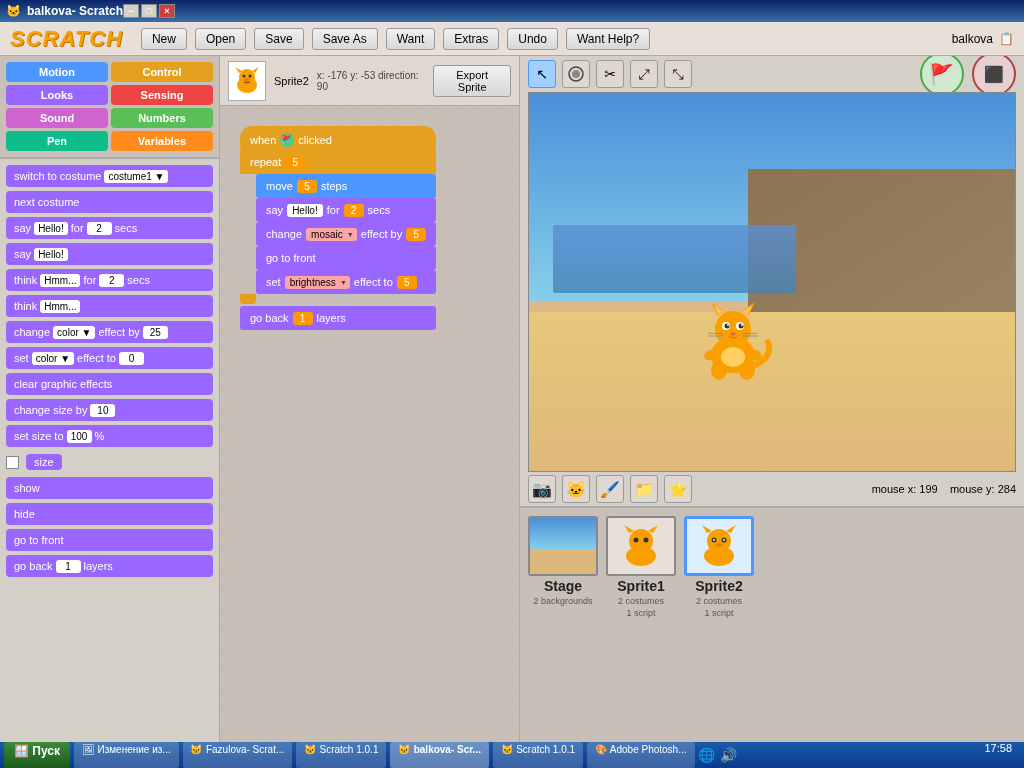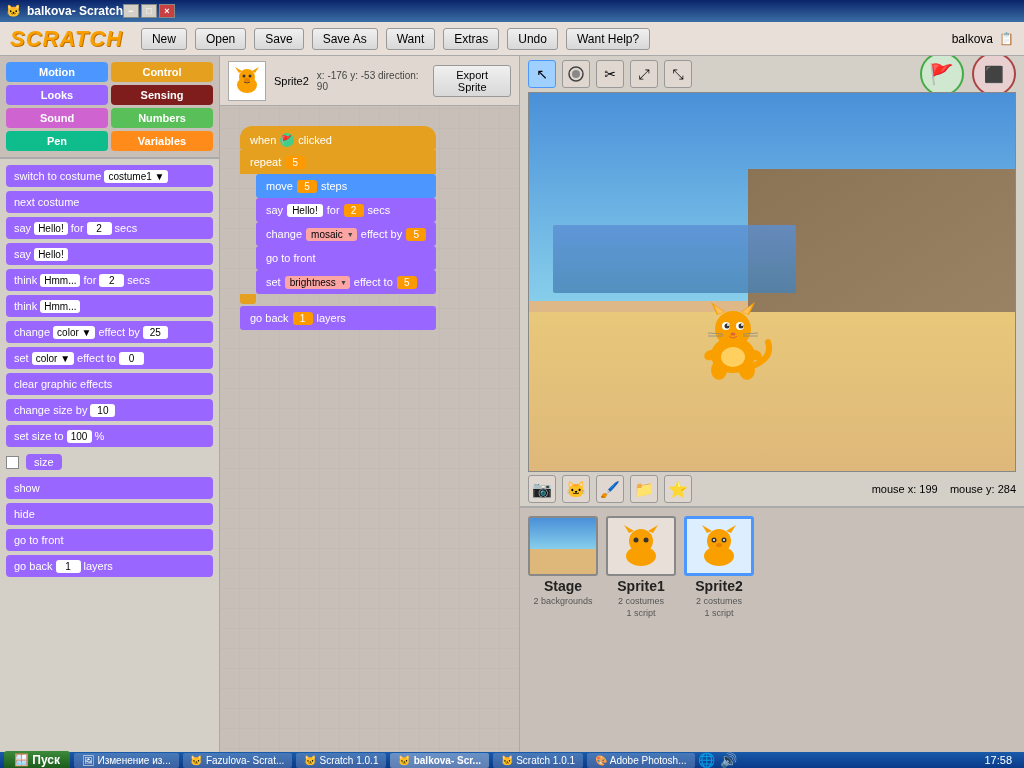--- a/index.html
+++ b/index.html
@@ -87,21 +87,21 @@
       font-size: 11px;
       font-weight: bold;
       color: white;
       text-align: center;
       cursor: pointer;
       border: none;
     }
     .cat-motion { background: #4c97ff; }
     .cat-control { background: #e6a020; }
     .cat-looks { background: #9966ff; }
-    .cat-sensing { background: #7f1d1d; }
+    .cat-sensing { background: #ef4444; }
     .cat-sound { background: #cf63cf; }
     .cat-numbers { background: #59c059; }
     .cat-pen { background: #0fbd8c; }
     .cat-variables { background: #ff8c1a; }
 
     
     #blocks-list {
       flex: 1;
       overflow-y: auto;
       padding: 6px;
@@ -414,24 +414,23 @@
     .stage-thumb-box {
       width: 70px; height: 60px;
       border: 2px solid #888;
       border-radius: 3px;
       overflow: hidden;
       background: linear-gradient(to bottom, #87CEEB, #F4A460);
     }
 
     
     #taskbar {
-      height: 16px;
+      height: 26px;
       background: linear-gradient(to bottom, #1a5aaa, #0a3a8a);
       display: flex;
-      align-items: center;
       padding: 0 4px;
       gap: 4px;
       position: absolute;
       bottom: 0;
       width: 1024px;
     }
     .taskbar-start {
       background: linear-gradient(to bottom, #3c8a3c, #1a5a1a);
       color: white;
       padding: 2px 10px;

